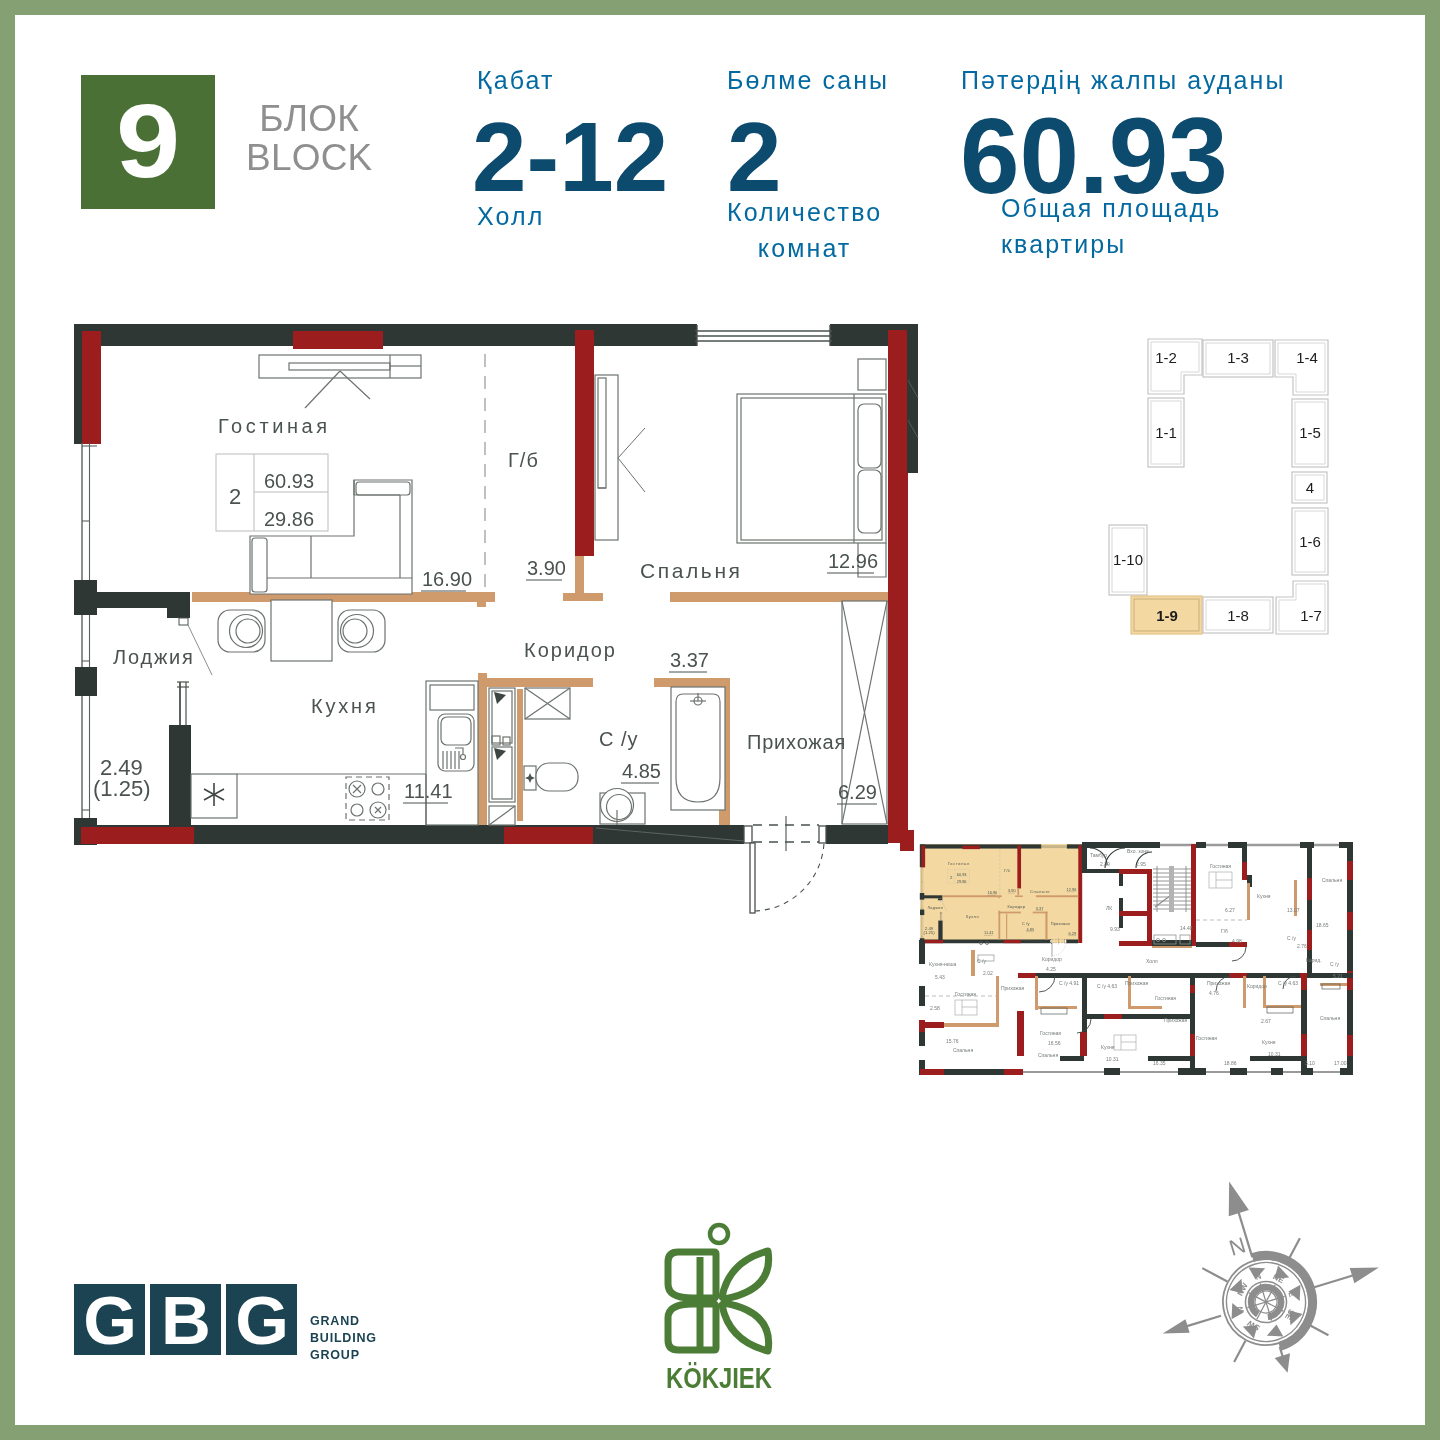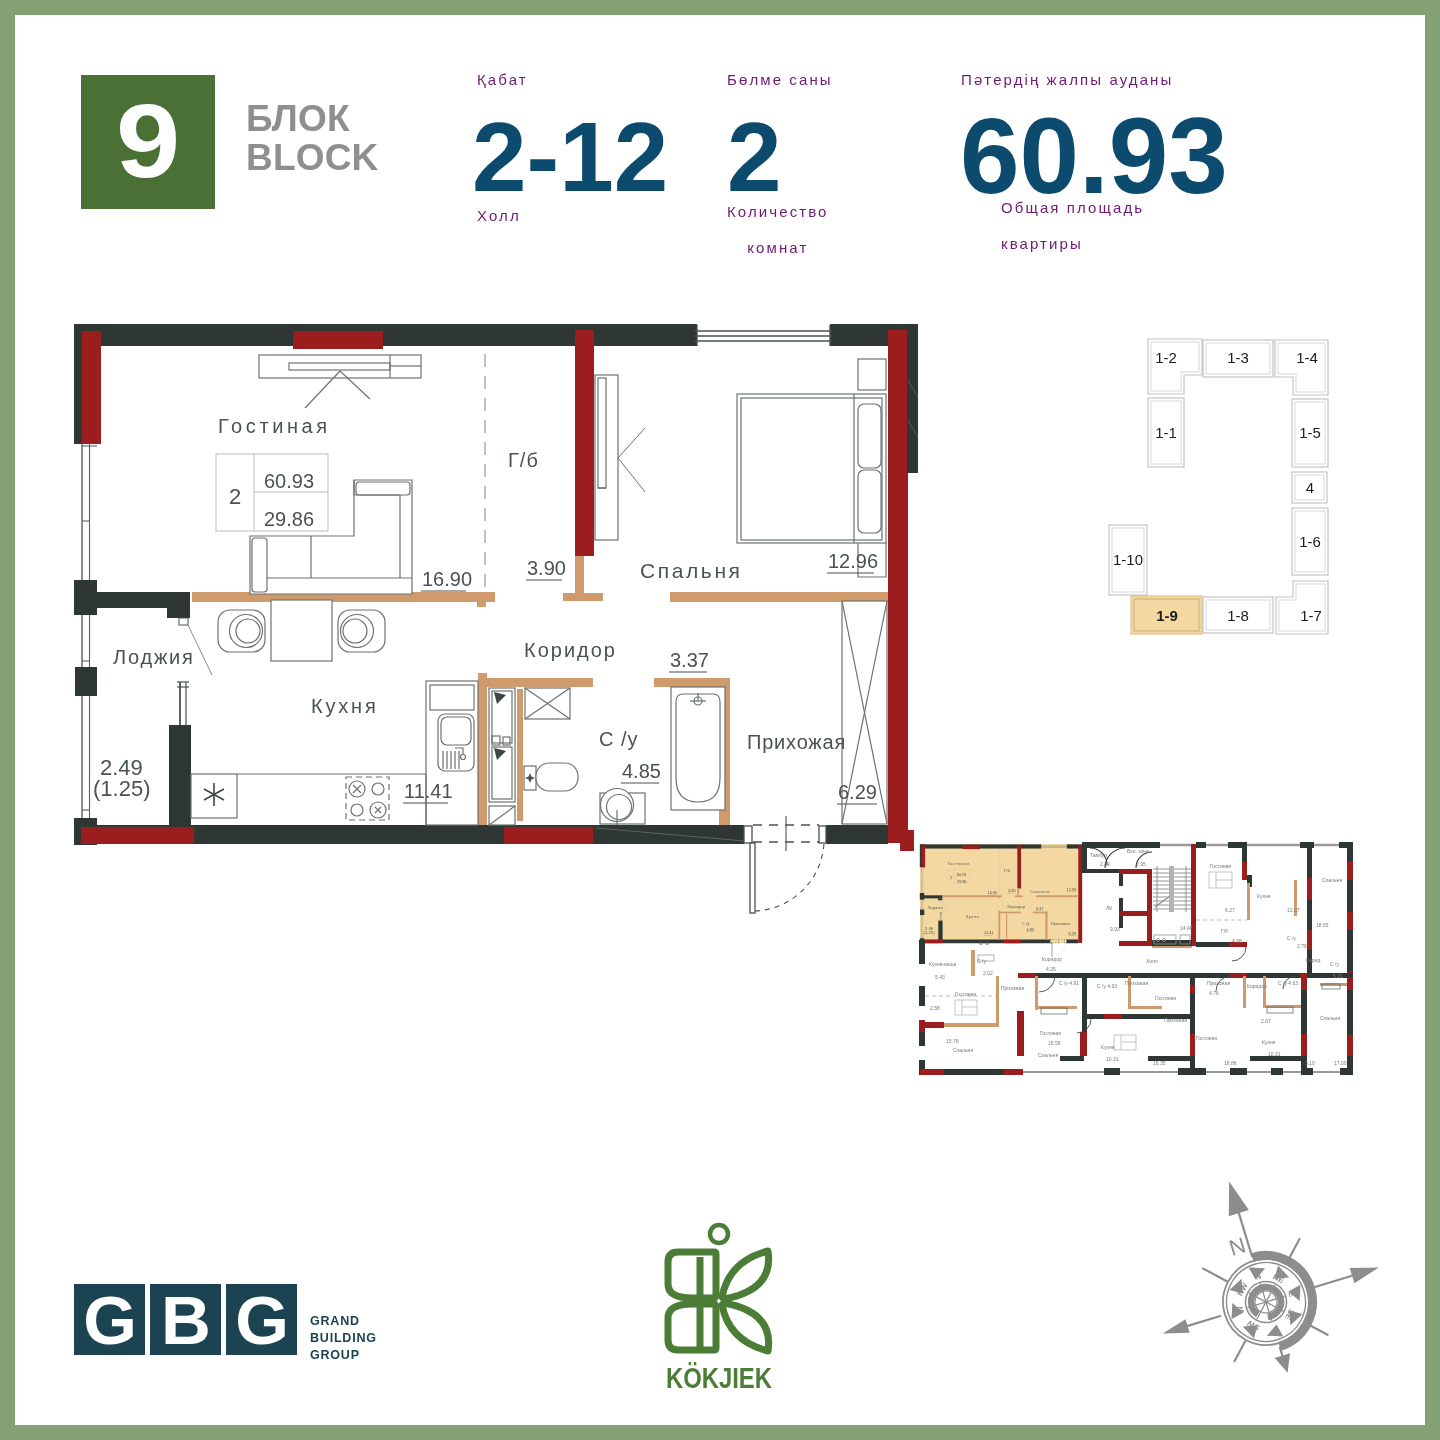--- a/index.html
+++ b/index.html
@@ -1,31 +1,31 @@
 <!DOCTYPE html>
 <html><head>
 <meta charset="utf-8">
 <style>
   html,body{margin:0;padding:0;background:#ffffff;font-family:"Liberation Sans",sans-serif;}
   #page{position:relative;width:1440px;height:1440px;overflow:hidden;background:#ffffff;}
   .abs{position:absolute;}
-  .glab{color:#701a75;font-size:15px;letter-spacing:2.1px;line-height:36px;}
+  .glab{color:#0369a1;font-size:25px;letter-spacing:2.1px;line-height:36px;}
   .big{color:#0c4a6e;font-weight:bold;margin-top:13px;}
 </style>
 </head>
 <body>
 <div id="page">
 
 <div class="abs" style="left:0;top:0;width:1440px;height:1440px;border:15px solid #85a073;box-sizing:border-box;"></div>
 
 <div class="abs" style="left:81px;top:75px;width:134px;height:134px;background:#4a7036;"></div>
 
 <div class="abs" style="left:81px;top:90px;width:134px;text-align:center;color:#ffffff;font-size:103px;font-weight:bold;line-height:103px;transform:scaleX(1.12);">9</div>
 
-<div class="abs" style="left:246px;top:99px;color:#8f8f8f;font-size:37px;font-weight:bold;line-height:39px;letter-spacing:0.2px;">БЛОК<br>BLOCK</div>
+<div class="abs" style="left:246px;top:99px;color:#8f8f8f;font-size:37px;font-weight:normal;line-height:39px;letter-spacing:0.2px;text-align:center;">БЛОК<br>BLOCK</div>
 
 <div class="abs glab" style="left:477px;top:62px;">Қабат</div>
 
 <div class="abs big" style="left:472px;top:88px;font-size:98px;">2-12</div>
 
 <div class="abs glab" style="left:477px;top:198px;">Холл</div>
 
 <div class="abs glab" style="left:727px;top:62px;">Бөлме саны</div>
 
 <div class="abs big" style="left:727px;top:88px;font-size:98px;">2</div>

